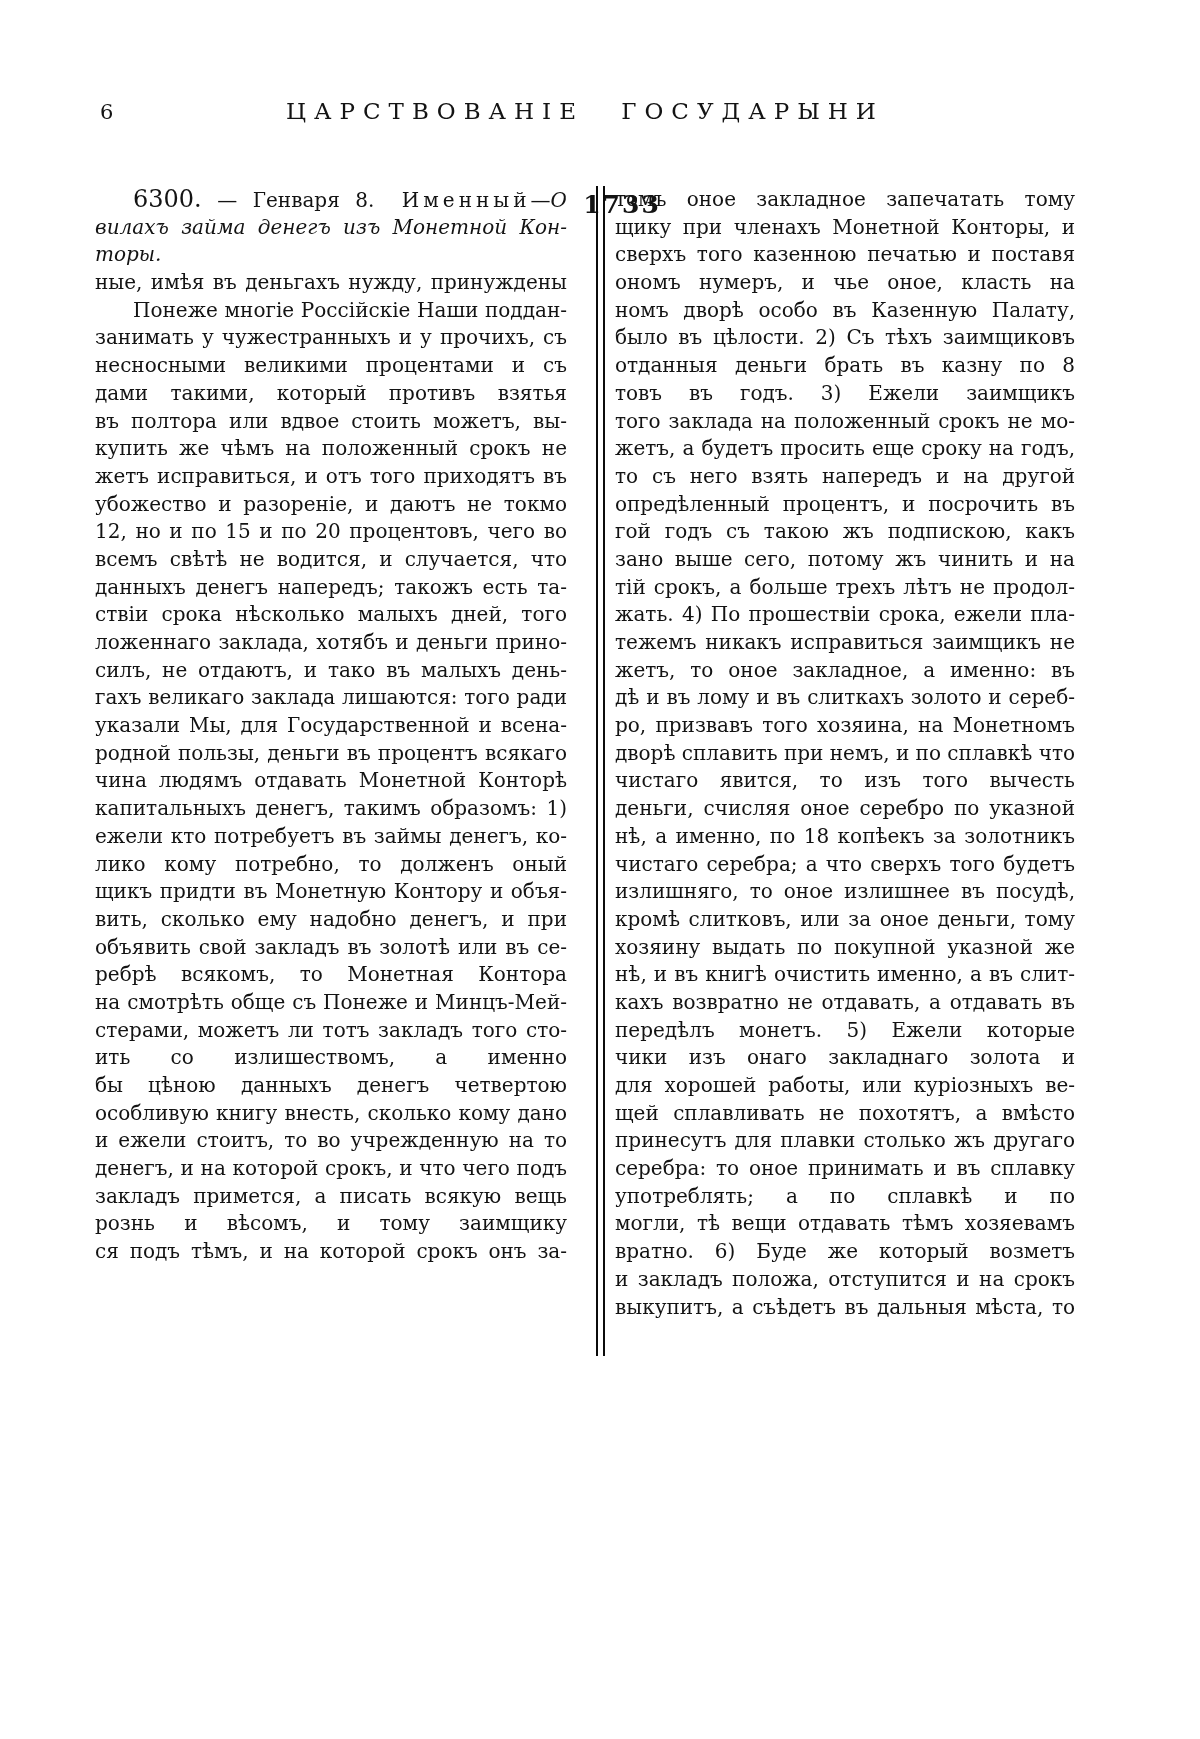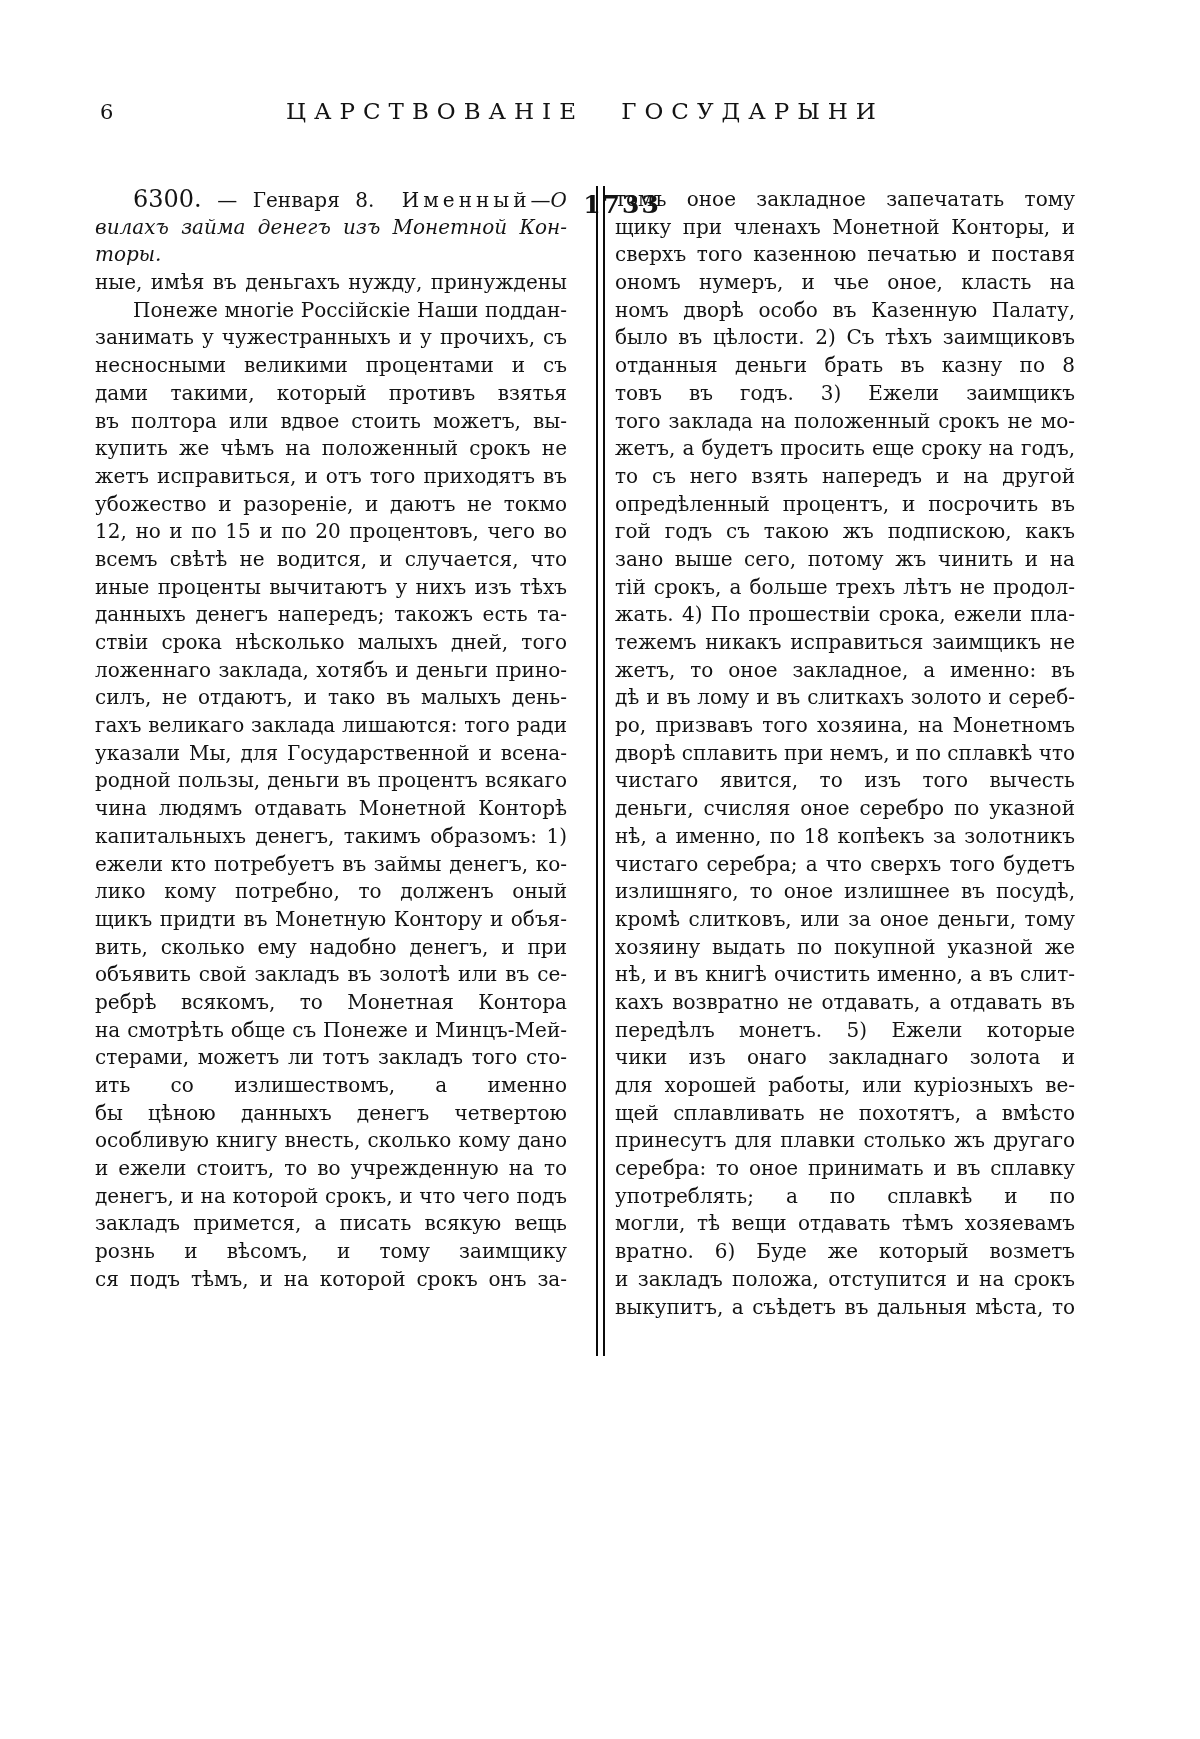--- a/index.html
+++ b/index.html
@@ -50,21 +50,20 @@
         <div class="line ind"><span>Понеже многіе Россійскіе Наши поддан-</span></div>
         <div class="line"><span>занимать у чужестранныхъ и у прочихъ, съ</span></div>
         <div class="line"><span>несносными великими процентами и съ закла-</span></div>
         <div class="line"><span>дами такими, который противъ взятья денегъ</span></div>
         <div class="line"><span>въ полтора или вдвое стоить можетъ, вы-</span></div>
         <div class="line"><span>купить же чѣмъ на положенный срокъ не мо-</span></div>
         <div class="line"><span>жетъ исправиться, и отъ того приходятъ въ</span></div>
         <div class="line"><span>убожество и разореніе, и даютъ не токмо по</span></div>
         <div class="line"><span>12, но и по 15 и по 20 процентовъ, чего во</span></div>
         <div class="line"><span>всемъ свѣтѣ не водится, и случается, что</span></div>
-        <div class="line"><span>иные проценты вычитаютъ у нихъ изъ тѣхъ</span></div>
         <div class="line"><span>данныхъ денегъ напередъ; такожъ есть та-</span></div>
         <div class="line"><span>ствіи срока нѣсколько малыхъ дней, того по-</span></div>
         <div class="line"><span>ложеннаго заклада, хотябъ и деньги прино-</span></div>
         <div class="line"><span>силъ, не отдаютъ, и тако въ малыхъ день-</span></div>
         <div class="line"><span>гахъ великаго заклада лишаются: того ради</span></div>
         <div class="line"><span>указали Мы, для Государственной и всена-</span></div>
         <div class="line"><span>родной пользы, деньги въ процентъ всякаго</span></div>
         <div class="line"><span>чина людямъ отдавать Монетной Конторѣ изъ</span></div>
         <div class="line"><span>капитальныхъ денегъ, такимъ образомъ: 1)</span></div>
         <div class="line"><span>ежели кто потребуетъ въ займы денегъ, ко-</span></div>

